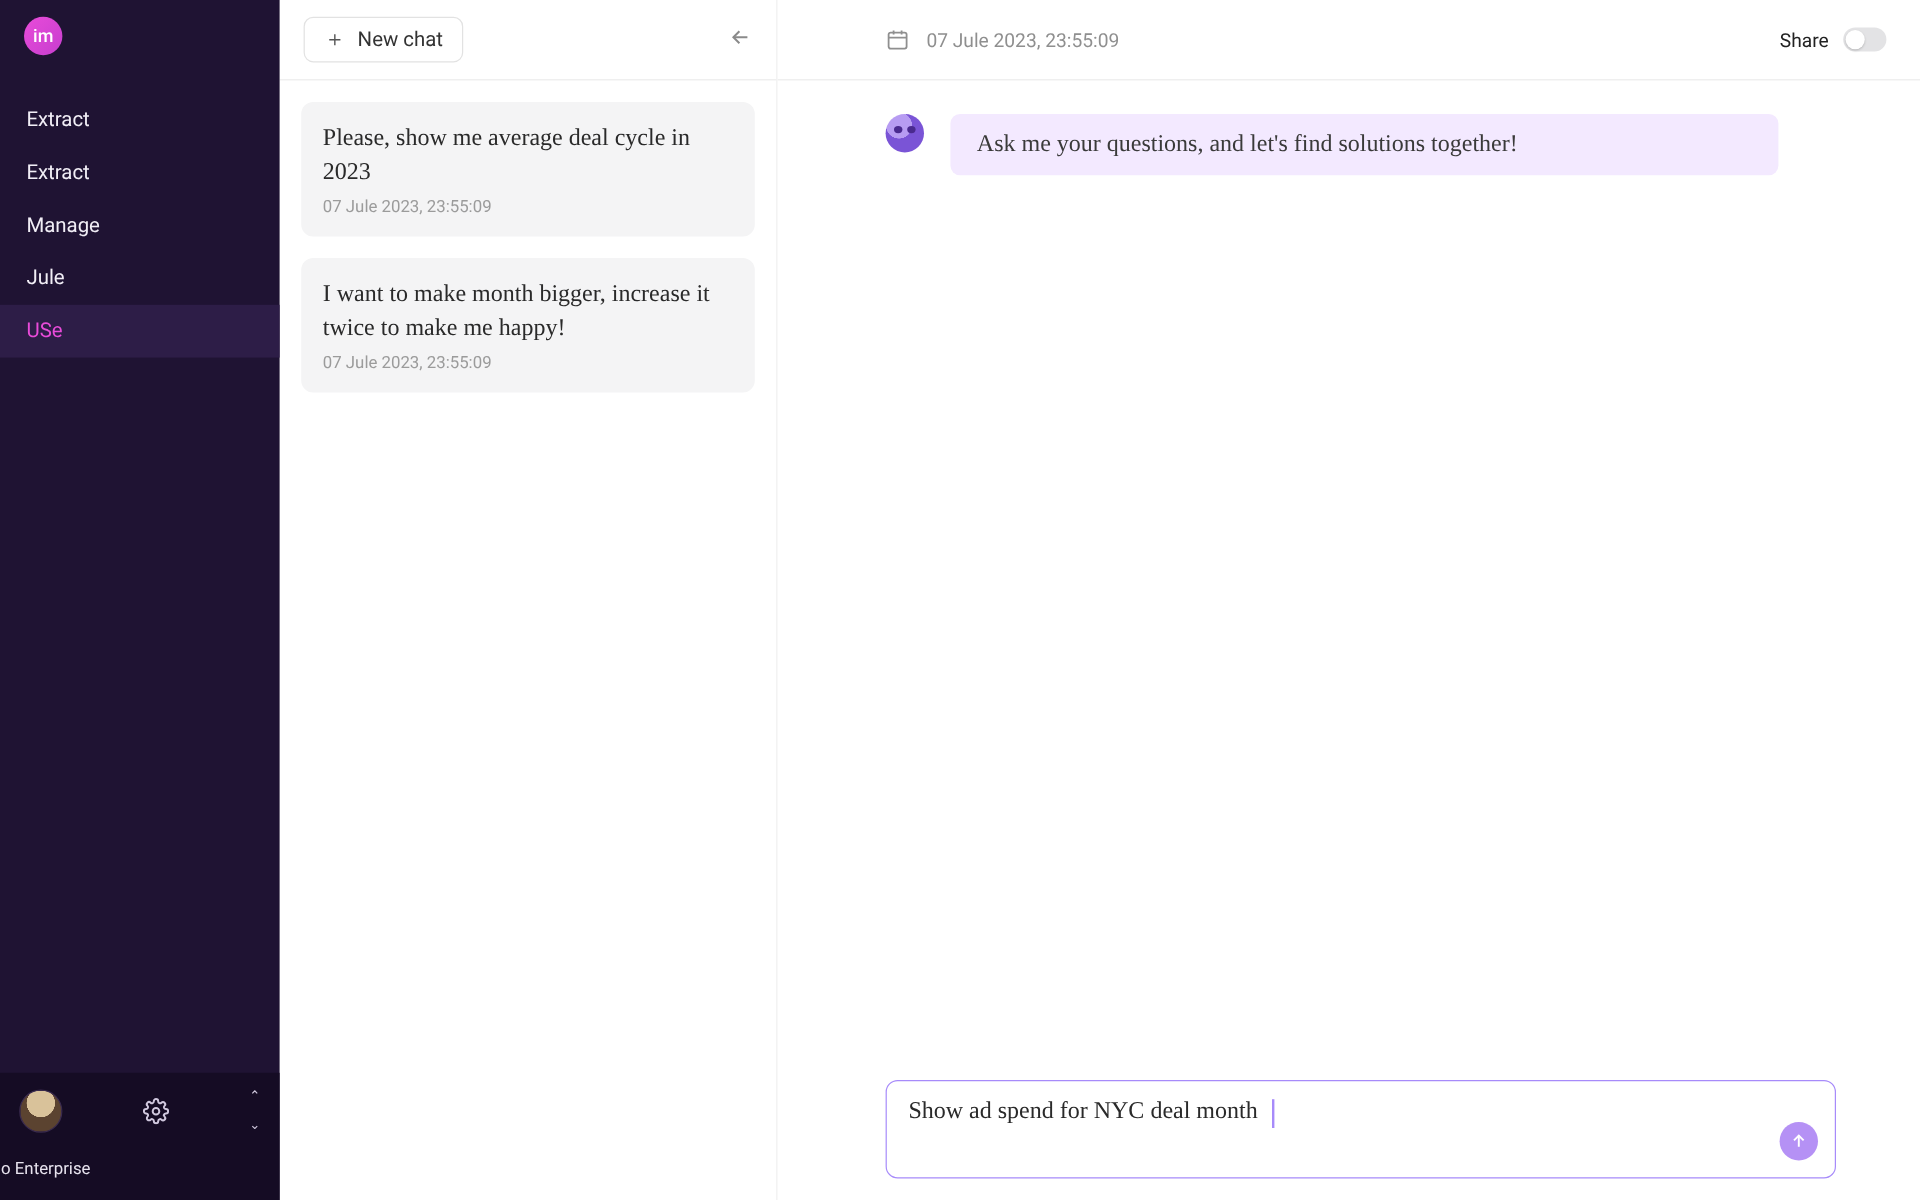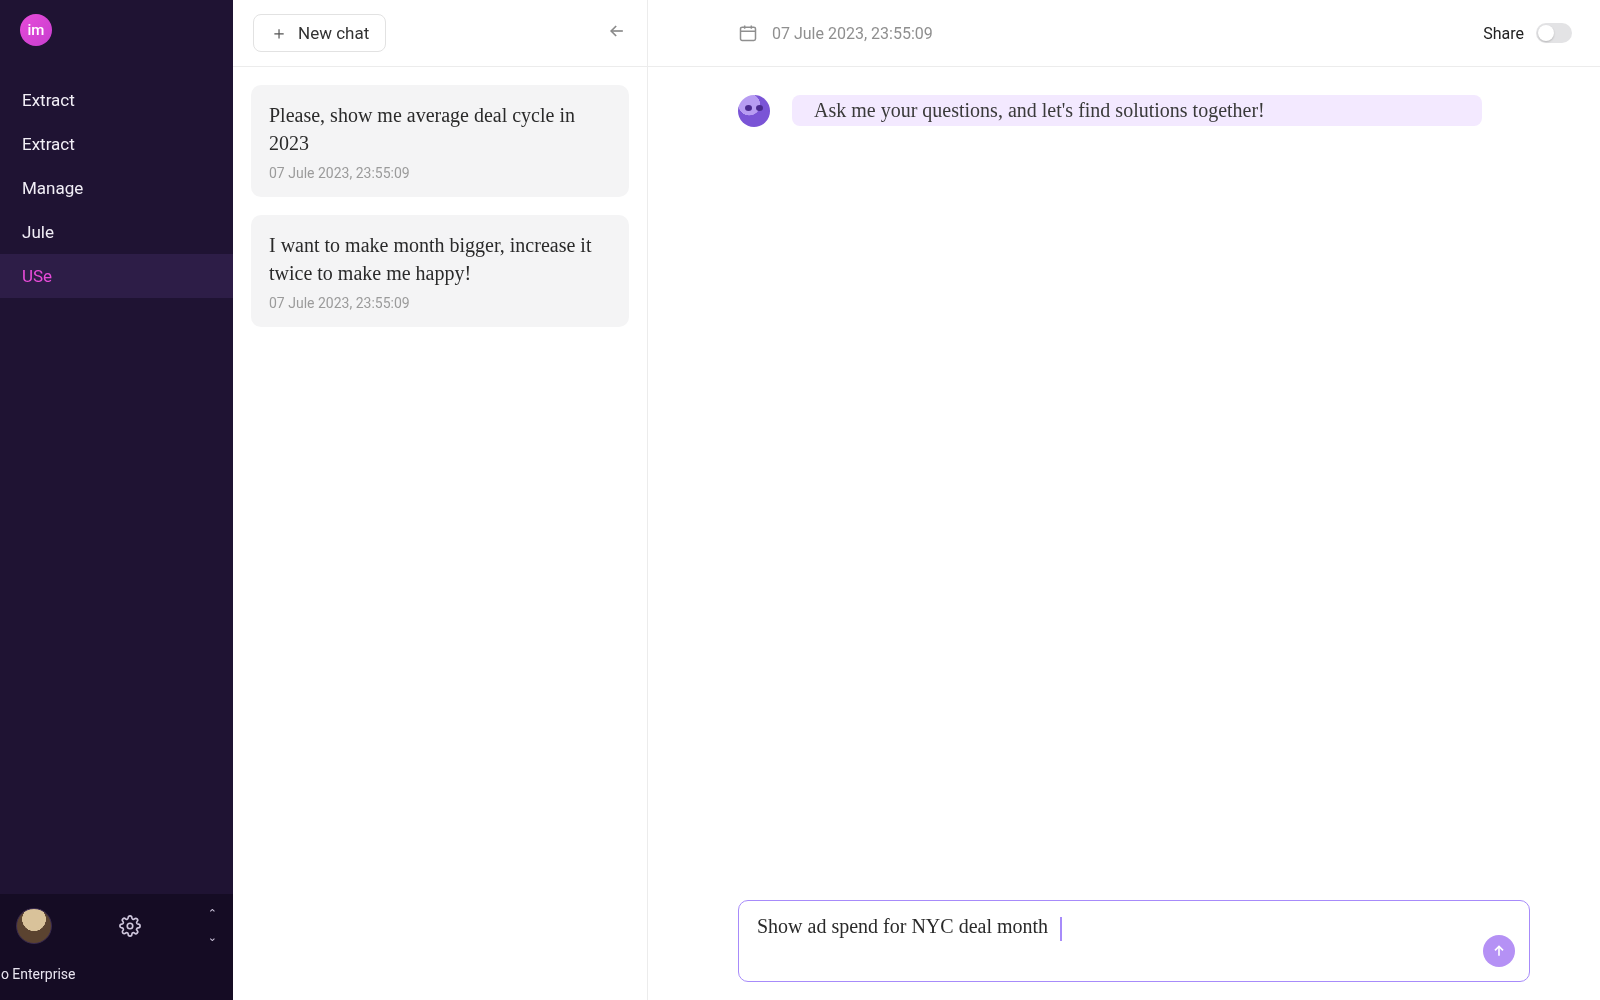--- a/index.html
+++ b/index.html
@@ -119,21 +119,21 @@
     position:relative; flex-shrink:0;
   }
   .bot-avatar::before, .bot-avatar::after{
     content:""; position:absolute; top:10px; width:7px; height:6px; border-radius:50%;
     background:#4a2a8f;
   }
   .bot-avatar::before{ left:7px; } .bot-avatar::after{ right:7px; }
   .assistant-bubble {
     background:#f3e9ff;
     border-radius:8px;
-    padding: 4px 22px;
+    padding: 14px 22px;
     font-size:20px; color:#3a3a3a;
     max-width: 690px;
     flex:1;
   }
 
   .composer-wrap {
     position:absolute; left:90px; right:70px; bottom:18px;
   }
   .composer {
     border:1.5px solid #a78bfa;

